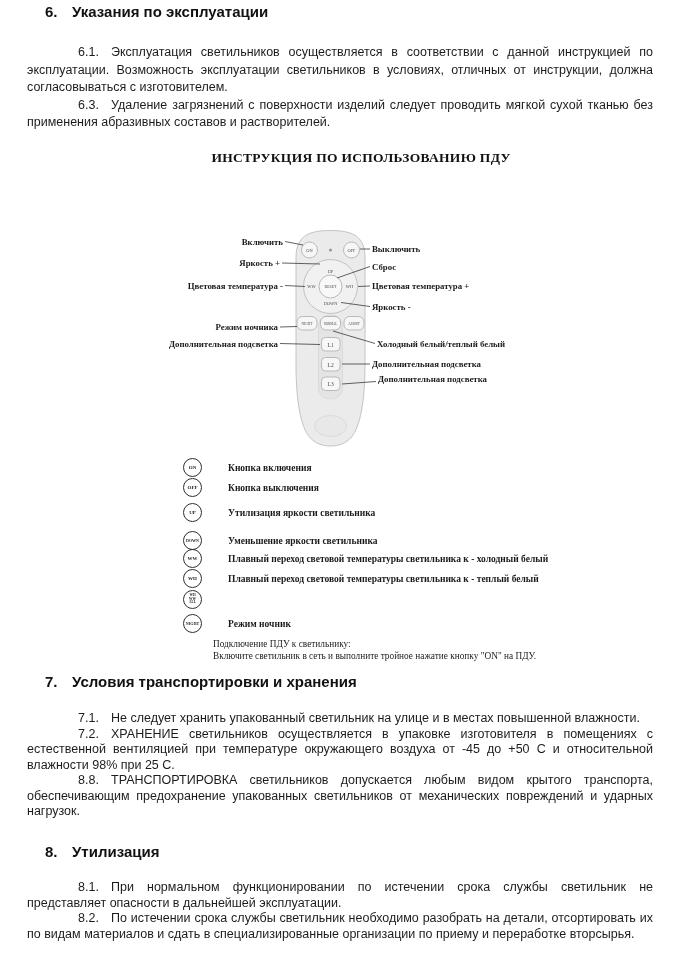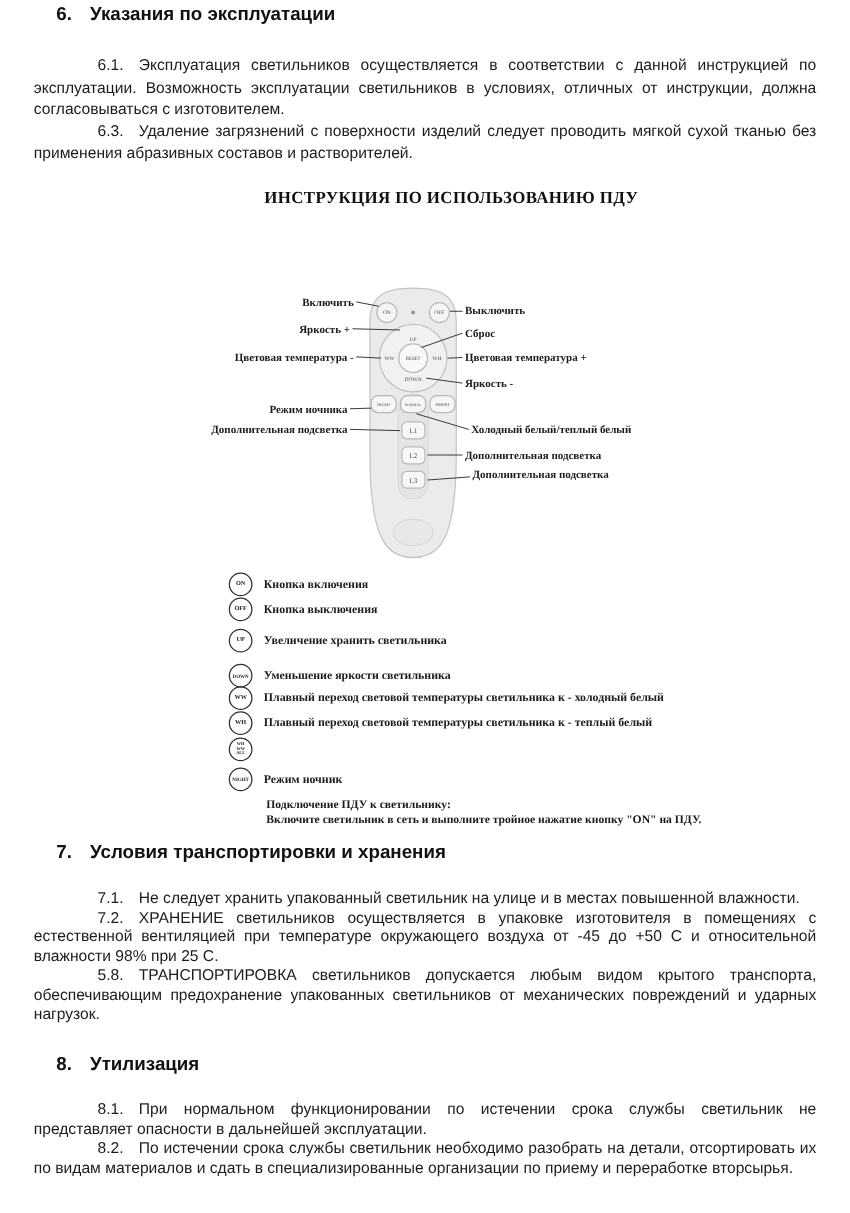--- a/index.html
+++ b/index.html
@@ -38,25 +38,25 @@
     font-family:"Liberation Serif", serif; color:#1b1b1b;
   }
   .legend-key {
     width:19px; height:19px; box-sizing:border-box; flex:none;
     border:1px solid #2f2f2f; border-radius:50%;
     display:flex; align-items:center; justify-content:center;
     font-weight:bold; font-size:5px; text-align:center; letter-spacing:0;
   }
   .legend-key.k-sm { font-size:4px; }
   .legend-key .kw { display:block; width:9px; font-size:3.4px; line-height:3.6px; font-weight:bold; }
-  .legend-desc { margin-left:9px; font-weight:bold; font-size:9.5px; white-space:nowrap; }
+  .legend-desc { margin-left:26px; font-weight:bold; font-size:9.5px; white-space:nowrap; }
 
   .note {
     position:absolute; left:213px; top:639px;
-    font-family:"Liberation Serif", serif; font-weight:bold;
+    font-family:"Liberation Serif", serif; font-weight:normal;
     font-size:9.3px; line-height:11.5px; color:#1b1b1b;
   }
 
   svg text { user-select:none; }
 </style>
 </head>
 <body>
 
 <div class="page">
 
@@ -147,21 +147,21 @@
   <div class="legend-row" style="top:458px">
     <span class="legend-key">ON</span>
     <span class="legend-desc">Кнопка включения</span>
   </div>
   <div class="legend-row" style="top:478px">
     <span class="legend-key">OFF</span>
     <span class="legend-desc">Кнопка выключения</span>
   </div>
   <div class="legend-row" style="top:503px">
     <span class="legend-key">UP</span>
-    <span class="legend-desc">Увеличение хранить светильника</span>
+    <span class="legend-desc">Утилизация яркости светильника</span>
   </div>
   <div class="legend-row" style="top:531px">
     <span class="legend-key k-sm">DOWN</span>
     <span class="legend-desc">Уменьшение яркости светильника</span>
   </div>
   <div class="legend-row" style="top:549px">
     <span class="legend-key">WW</span>
     <span class="legend-desc">Плавный переход световой температуры светильника к - холодный белый</span>
   </div>
   <div class="legend-row" style="top:569px">
@@ -183,21 +183,21 @@
     <div>Включите светильник в сеть и выполните тройное нажатие кнопку "ON" на ПДУ.</div>
   </div>
 
   <section class="sec" id="sec7">
     <h2 class="sec-h">
       <span class="hnum">7.</span>
       <span>Условия транспортировки и хранения</span>
     </h2>
     <p><span class="pnum">7.1.</span><span>Не следует хранить упакованный светильник на улице и в местах повышенной влажности.</span></p>
     <p><span class="pnum">7.2.</span><span>ХРАНЕНИЕ светильников осуществляется в упаковке изготовителя в помещениях с естественной вентиляцией при температуре окружающего воздуха от -45 до +50 С и относительной влажности 98% при 25 С.</span></p>
-    <p><span class="pnum">5.8.</span><span>ТРАНСПОРТИРОВКА светильников допускается любым видом крытого транспорта, обеспечивающим предохранение упакованных светильников от механических повреждений и ударных нагрузок.</span></p>
+    <p><span class="pnum">8.8.</span><span>ТРАНСПОРТИРОВКА светильников допускается любым видом крытого транспорта, обеспечивающим предохранение упакованных светильников от механических повреждений и ударных нагрузок.</span></p>
   </section>
 
   <section class="sec" id="sec8">
     <h2 class="sec-h">
       <span class="hnum">8.</span>
       <span>Утилизация</span>
     </h2>
     <p><span class="pnum">8.1.</span><span>При нормальном функционировании по истечении срока службы светильник не представляет опасности в дальнейшей эксплуатации.</span></p>
     <p><span class="pnum">8.2.</span><span>По истечении срока службы светильник необходимо разобрать на детали, отсортировать их по видам материалов и сдать в специализированные организации по приему и переработке вторсырья.</span></p>
   </section>

